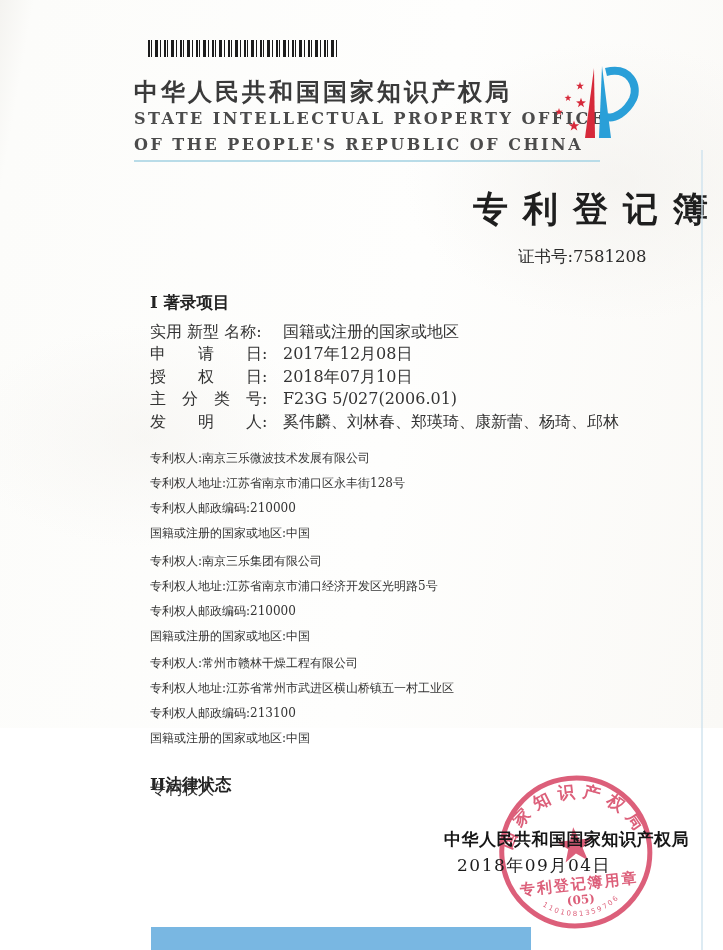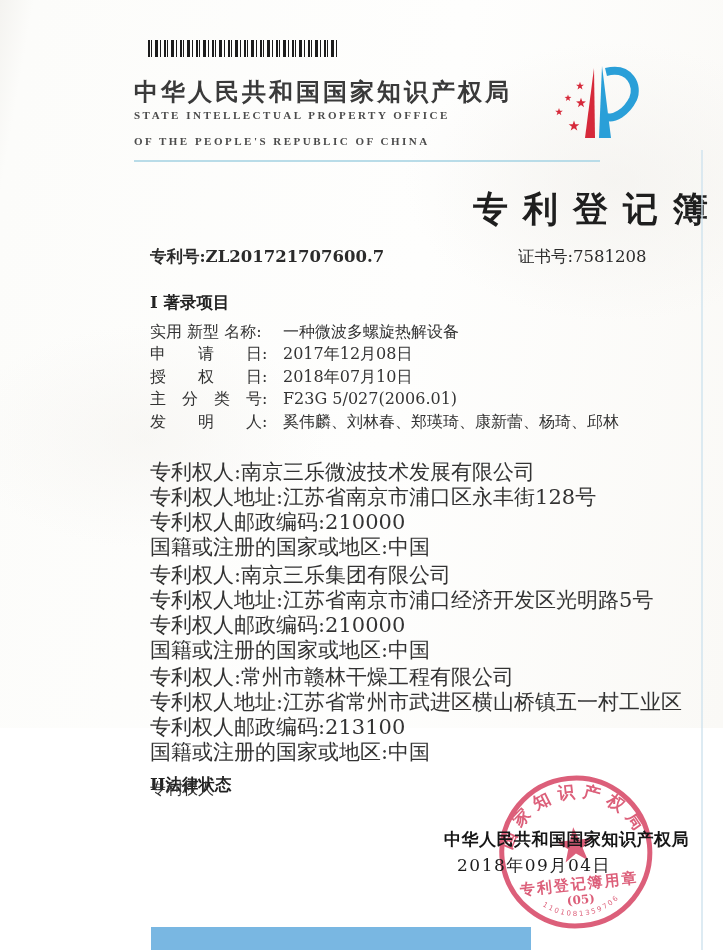--- a/index.html
+++ b/index.html
@@ -21,38 +21,38 @@
   .barcode{
     left:148px;top:40px;width:192px;height:17px;
     background:repeating-linear-gradient(90deg,
       #1c1c1c 0 2px, transparent 2px 3px,
       #1c1c1c 3px 4px, transparent 4px 7px,
       #1c1c1c 7px 10px, transparent 10px 12px,
       #1c1c1c 12px 13px, transparent 13px 16px);
   }
   
   .agency-cn{left:134px;top:76px;font-size:24px;font-weight:bold;letter-spacing:3px;color:#3a3a3a;}
-  .agency-en{color:#4b4b4b;font-size:11px;letter-spacing:2.5px;font-weight:600;font-family:Liberation Serif, serif;}
+  .agency-en{color:#4b4b4b;font-size:16px;letter-spacing:2.5px;font-weight:600;}
   .agency-en1{left:134px;top:109px;}
   .agency-en2{left:134px;top:135px;}
   .divider{left:134px;top:160px;width:466px;height:2px;background:#b9dce8;}
   .logo{left:538px;top:56px;}
   
   .doc-title{left:0;top:186px;width:723px;text-align:right;
     font-size:35px;font-weight:bold;letter-spacing:15px;text-indent:15px;color:#1e1e1e;}
   
   .patent-no{left:150px;top:246px;font-size:16.5px;font-weight:bold;color:#2b2b2b;}
   .cert-no{left:518px;top:246px;font-size:16.5px;font-weight:normal;color:#2b2b2b;}
   
   .sec1-heading{left:150px;top:292px;font-size:16.5px;font-weight:bold;color:#222;text-align:right;}
   .fields{left:150px;top:321px;font-size:16px;line-height:22.4px;}
   .field-row{white-space:nowrap;}
   .flabel{display:inline-block;min-width:133px;color:#333;}
   .fvalue{color:#333;}
-  .holder{left:150px;font-size:21px;line-height:24.9px;color:#333;margin-top:14px;}
+  .holder{left:150px;font-size:12px;line-height:24.9px;color:#333;}
   .holder1{top:446px;}
   .holder2{top:549px;}
   .holder3{top:651px;}
   
   .sec2-heading{left:150px;top:754px;font-size:16.5px;font-weight:bold;color:#222;margin-top:20px;}
   .status{left:150px;top:779px;font-size:16px;color:#333;}
   
   .stamp{left:494px;top:772px;z-index:1;opacity:.88;}
   .footer-agency{left:444px;top:828px;font-size:17px;font-weight:bold;letter-spacing:.5px;color:#161616;z-index:2;}
   .footer-date{left:457px;top:854px;font-size:17px;letter-spacing:1.5px;color:#1d1d1d;z-index:2;}
@@ -80,28 +80,27 @@
     <path d="M 68,16 C 92,10 101,30 95,43 C 88,57 76,63 69,61" fill="none" stroke-width="8" stroke="#2a9fd8"></path>
     <use href="#star" transform="translate(42,30) scale(0.42)" fill="#d6293a"></use>
     <use href="#star" transform="translate(30,42) scale(0.36)" fill="#d6293a"></use>
     <use href="#star" transform="translate(43,47) scale(0.52)" fill="#d6293a"></use>
     <use href="#star" transform="translate(21,56) scale(0.40)" fill="#d6293a"></use>
     <use href="#star" transform="translate(36,70) scale(0.56)" fill="#d6293a"></use>
   </svg>
 
   <div class="abs doc-title">专利登记簿</div>
 
-  <div class="abs patent-no">专利号:ZL201721707600.7</div>
   <div class="abs cert-no">证书号:7581208</div>
 
   <div class="abs sec1-heading">I 著录项目</div>
 
   <div class="abs fields">
     <div class="field-row">
-      <span class="flabel">实用 新型 名称:</span><span class="fvalue">一种微波多螺旋热解设备</span>
+      <span class="flabel">实用 新型 名称:</span><span class="fvalue">国籍或注册的国家或地区</span>
     </div>
     <div class="field-row">
       <span class="flabel">申　　请　　日:</span><span class="fvalue">2017年12月08日</span>
     </div>
     <div class="field-row">
       <span class="flabel">授　　权　　日:</span><span class="fvalue">2018年07月10日</span>
     </div>
     <div class="field-row">
       <span class="flabel">主　分　类　号:</span><span class="fvalue">F23G 5/027(2006.01)</span>
     </div>

